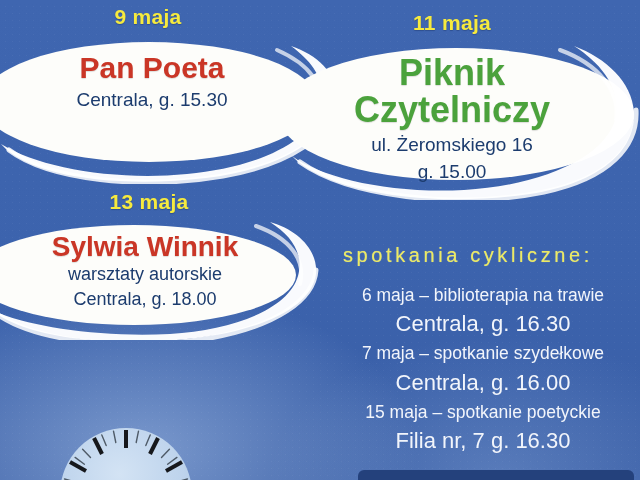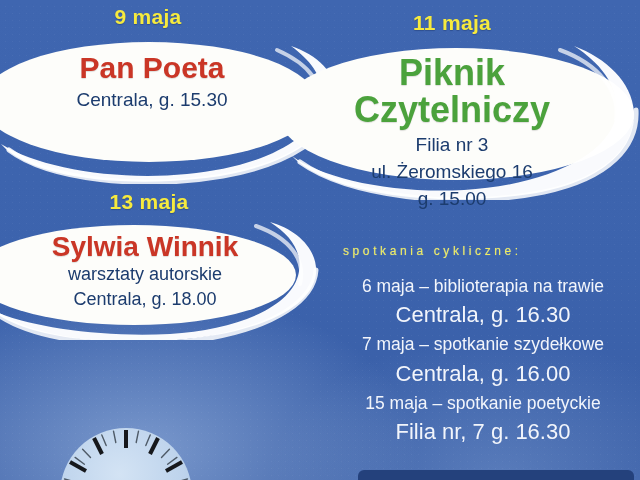--- a/index.html
+++ b/index.html
@@ -113,21 +113,21 @@
   
   #cyclic-section {
     position: absolute;
     left: 334px;
     top: 244px;
     width: 298px;
     z-index: 4;
     text-align: center;
   }
   #cyclic-heading {
-    font-size: 12px;
+    font-size: 20px;
     color: #ecea62;
     letter-spacing: 3.6px;
     font-weight: normal;
     text-align: left;
     padding-left: 9px;
     margin-bottom: 16px;
     text-shadow: 0 0 1px rgba(255,255,190,0.5);
   }
   .cyclic-item { margin-bottom: 1px; }
   .cyclic-main {
@@ -194,21 +194,20 @@
       <svg viewBox="0 0 356 164" xmlns="http://www.w3.org/2000/svg" aria-hidden="true">
         <ellipse cx="170" cy="78" rx="178" ry="66" fill="#fdfdfa"></ellipse>
         <path d="M6 120 C 42 158, 150 172, 244 158 C 318 146, 350 112, 348 76 C 346 46, 320 22, 288 10
                  C 316 28, 334 52, 330 80 C 322 122, 252 150, 178 154 C 104 158, 36 142, 6 120 Z" fill="#ffffff" opacity="0.97"></path>
         <path d="M14 126 C 62 160, 168 174, 258 156 C 324 142, 352 110, 350 74" fill="none" stroke="#ffffff" stroke-width="5" stroke-linecap="round" opacity="0.85"></path>
         <path d="M274 14 C 312 28, 334 54, 330 84" fill="none" stroke="#ffffff" stroke-width="4" stroke-linecap="round" opacity="0.7"></path>
       </svg>
     </div>
     <div class="card-text">
       <div class="card-title title-green">Piknik Czytelniczy</div>
-      <div class="card-sub">Filia nr 3</div>
       <div class="card-sub">ul. Żeromskiego 16</div>
       <div class="card-sub">g. 15.00</div>
     </div>
   </div>
 
   <div class="event" id="event-sylwia">
     <div class="date-label">13 maja</div>
     <div class="brush-wrap">
       <svg viewBox="0 0 338 122" xmlns="http://www.w3.org/2000/svg" aria-hidden="true">
         <ellipse cx="150" cy="57" rx="162" ry="50" fill="#fdfdfa"></ellipse>

